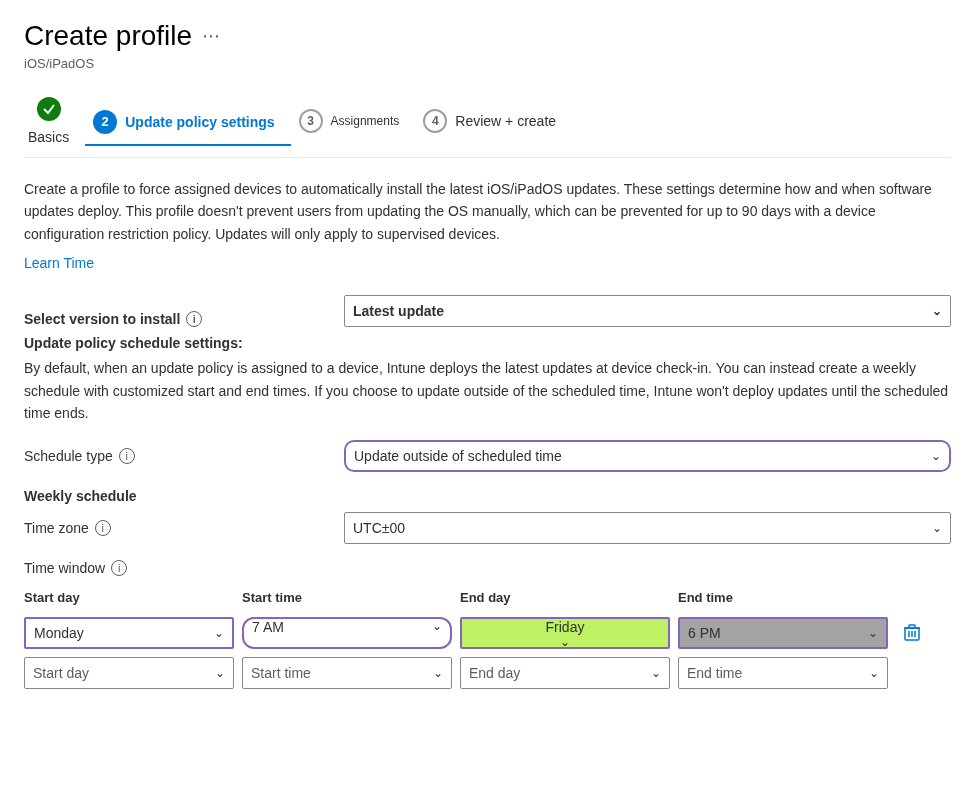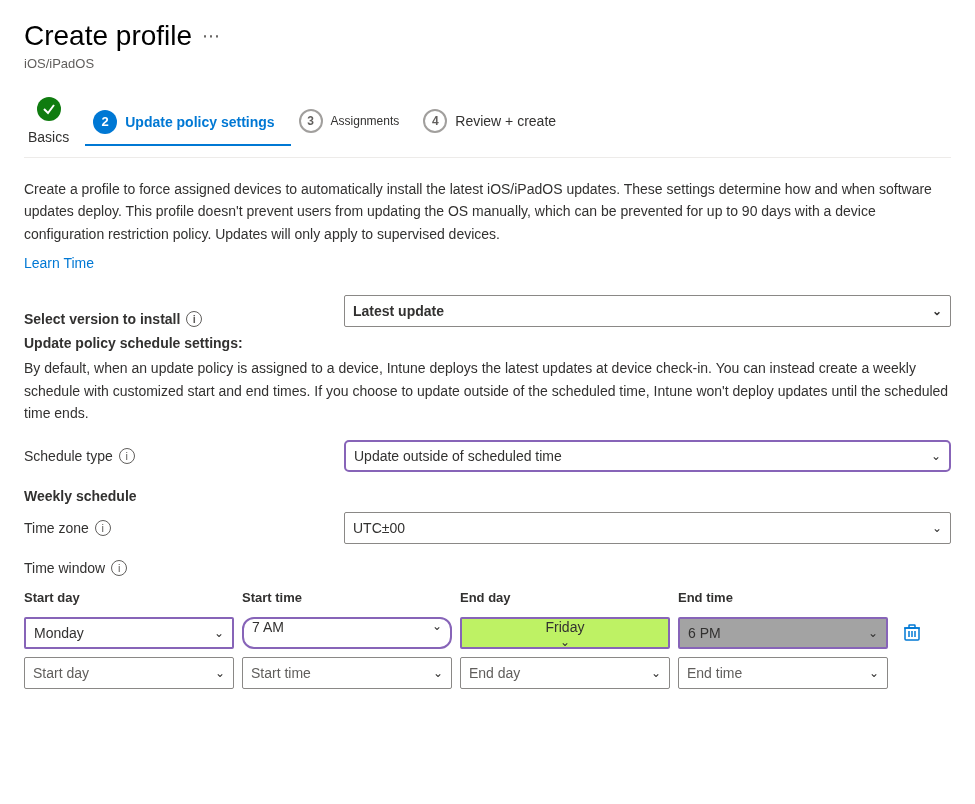--- a/index.html
+++ b/index.html
@@ -76,21 +76,21 @@
 
 <div style="font-size:14px; font-weight:600; color:#323130; margin-bottom:6px;">Update policy schedule settings:</div>
 <p style="font-size:14px; color:#323130; line-height:1.6; margin-bottom:16px;">By default, when an update policy is assigned to a device, Intune deploys the latest updates at device check-in. You can instead create a weekly schedule with customized start and end times. If you choose to update outside of the scheduled time, Intune won't deploy updates until the scheduled time ends.</p>
 
 
 <div style="display:flex; align-items:center; margin-bottom:16px;">
   <div style="width:320px; display:flex; align-items:center; gap:6px; font-size:14px; flex-shrink:0;">
     <span>Schedule type</span>
     <span style="width:16px; height:16px; border-radius:50%; border:1px solid #605e5c; display:inline-flex; align-items:center; justify-content:center; font-size:11px; color:#605e5c; cursor:pointer;">i</span>
   </div>
-  <div style="flex:1; height:32px; border:2px solid #8764b8; border-radius:5px; padding:0 8px; display:flex; align-items:center; justify-content:space-between; cursor:pointer; background:#fff; font-size:14px;">
+  <div style="flex:1; height:32px; border:2px solid #8764b8; border-radius:10px; padding:0 8px; display:flex; align-items:center; justify-content:space-between; cursor:pointer; background:#fff; font-size:14px;">
     <span>Update outside of scheduled time</span>
     <span style="font-size:12px;">⌄</span>
   </div>
 </div>
 
 
 <div style="font-size:14px; font-weight:600; color:#323130; margin-bottom:8px;">Weekly schedule</div>
 
 
 <div style="display:flex; align-items:center; margin-bottom:16px;">

